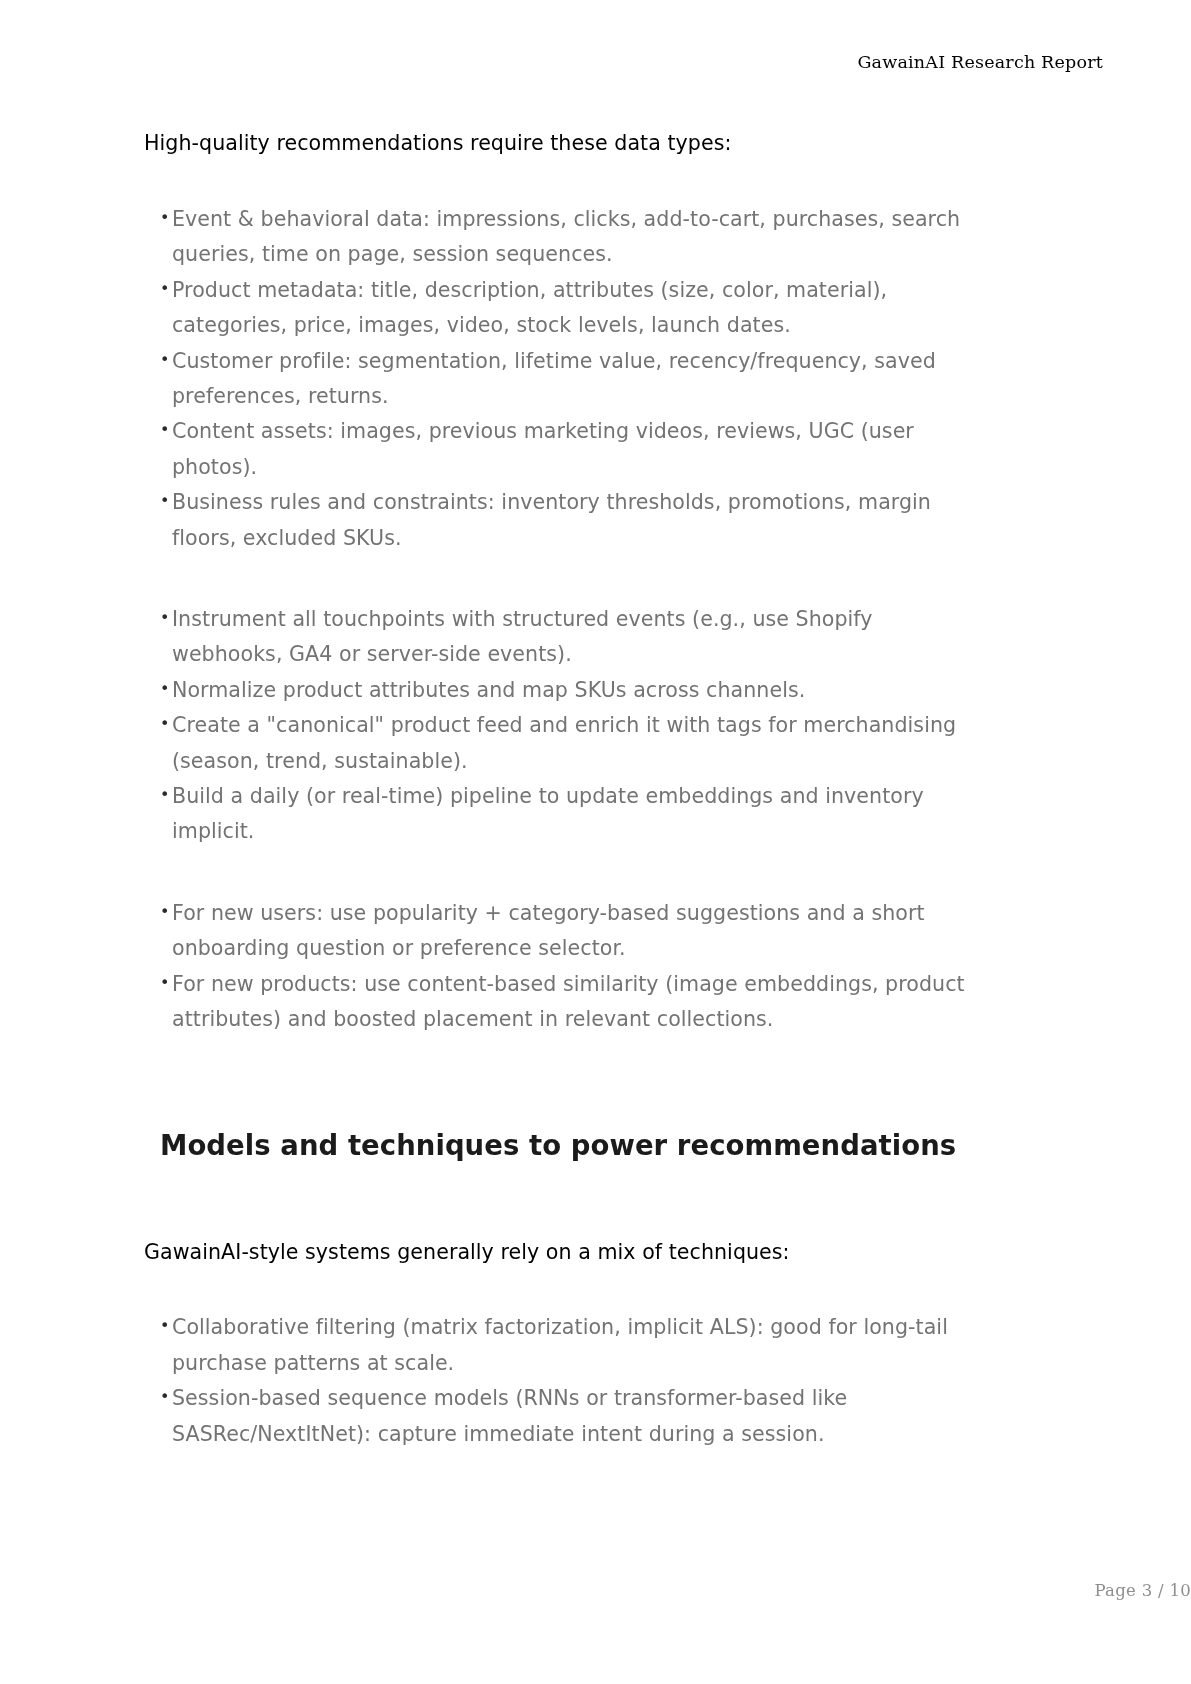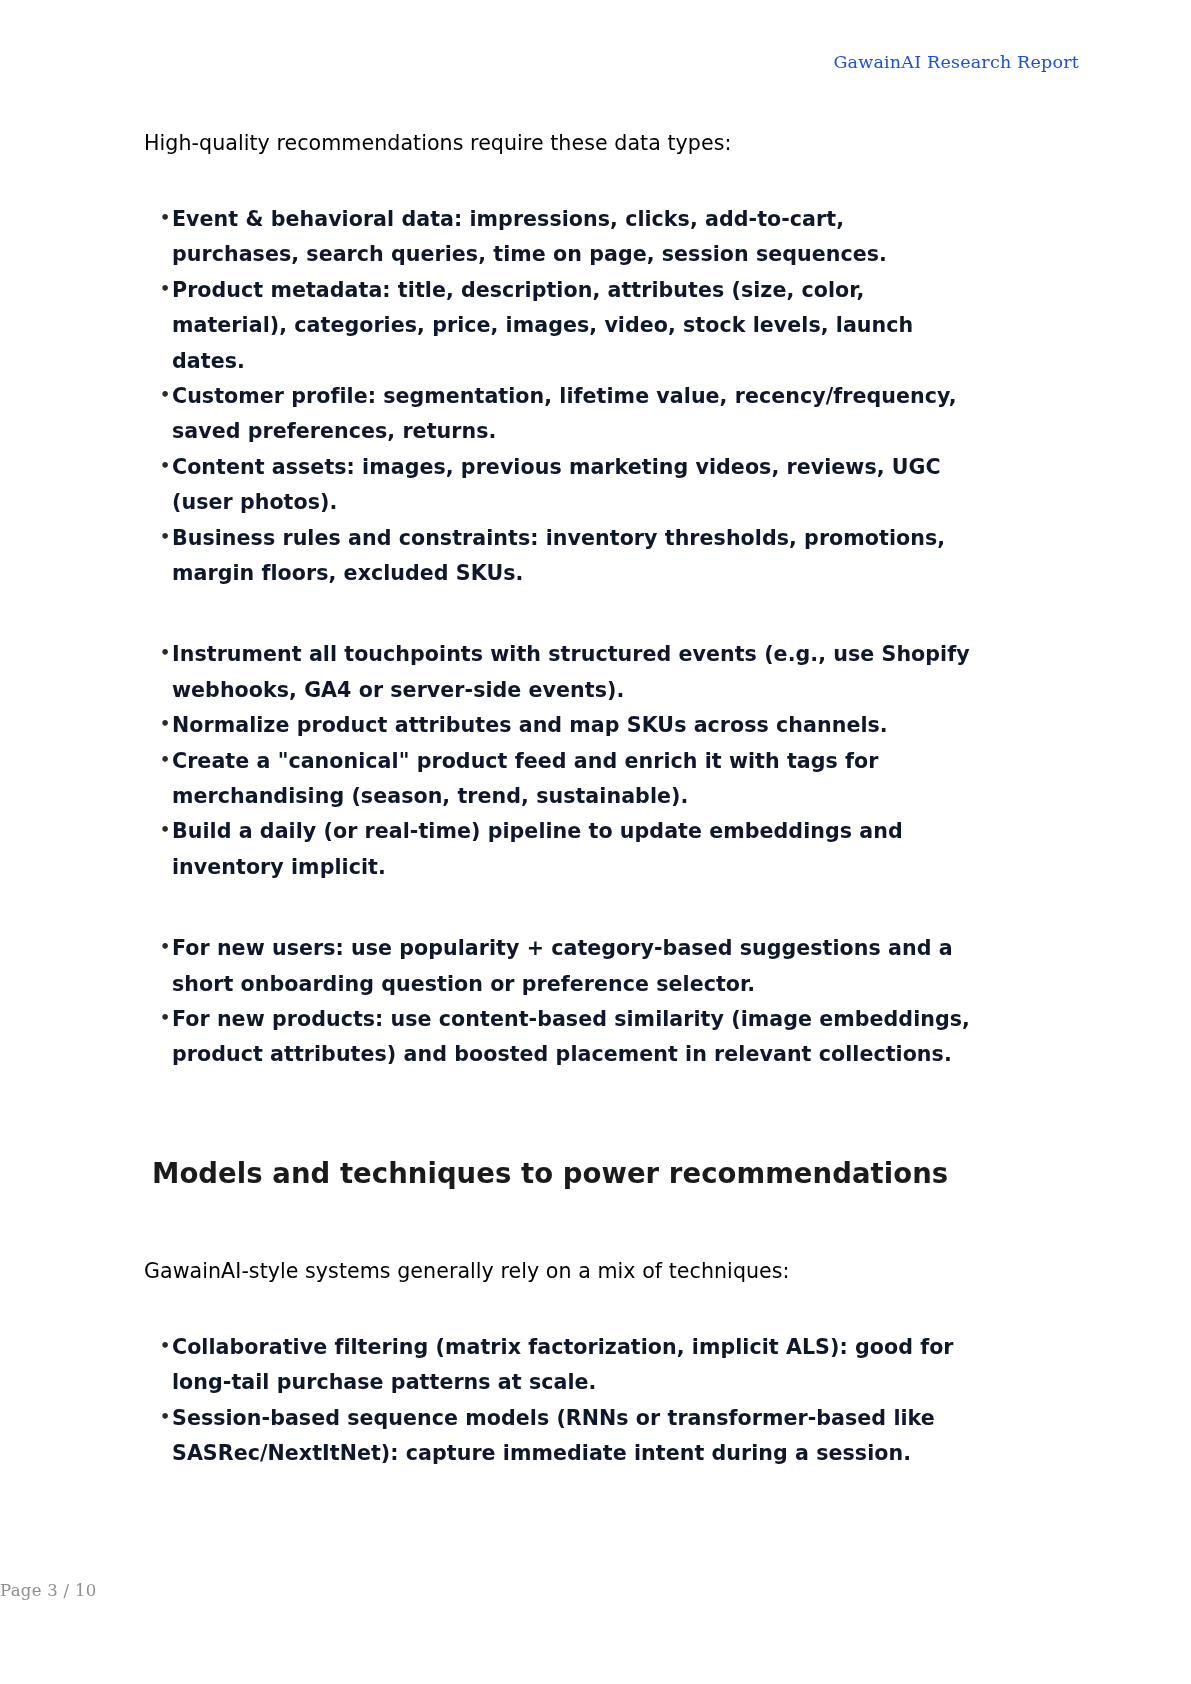--- a/index.html
+++ b/index.html
@@ -19,27 +19,27 @@
     box-sizing: border-box;
     overflow: hidden;
   }
 
   
   .running-header {
     position: absolute;
     top: 52px;
     right: 0;
     width: 100%;
-    padding-right: 112px;
+    padding-right: 88px;
     box-sizing: border-box;
     text-align: right;
     font-family: "DejaVu Serif", "Liberation Serif", serif;
     font-size: 17.5px;
     letter-spacing: 0.2px;
-    color: #1d4ed8;
+    color: #000000;
     line-height: 1.2;
   }
 
   
   .content {
     position: absolute;
     left: 144px;
     top: 128px;
     width: 832px;
   }
@@ -56,55 +56,54 @@
   ul.bullets {
     margin: 0;
     padding: 0;
     list-style: none;
   }
   ul.bullets li {
     position: relative;
     padding-left: 28px;
     font-size: 20.6px;
     line-height: 1.72;
-    color: #0f172a;
+    color: #737373;
     letter-spacing: 0.05px;
     text-indent: 0;
-    font-weight: bold;
   }
   ul.bullets li::before {
     content: "\2022";
     position: absolute;
     left: 16px;
     top: 0;
     font-size: 16px;
     line-height: 1.95;
     color: #2b2b2b;
   }
 
   
   .gap-lg { height: 42px; }
   .gap-xs { height: 4px; }
 
   h2.section-heading {
-    margin: 8px;
+    margin: 16px;
     font-size: 27.5px;
     font-weight: bold;
     color: #1b1b1b;
     line-height: 1.35;
     letter-spacing: 0.05px;
   }
 
   
   .page-footer {
     position: absolute;
     bottom: 84px;
     left: 0;
     width: 100%;
-    text-align: left;
+    text-align: right;
     font-family: "DejaVu Serif", "Liberation Serif", serif;
     font-size: 16.5px;
     color: #8e8e8e;
     letter-spacing: 0.3px;
   }
 </style>
 </head>
 <body>
 
 <div class="page">

